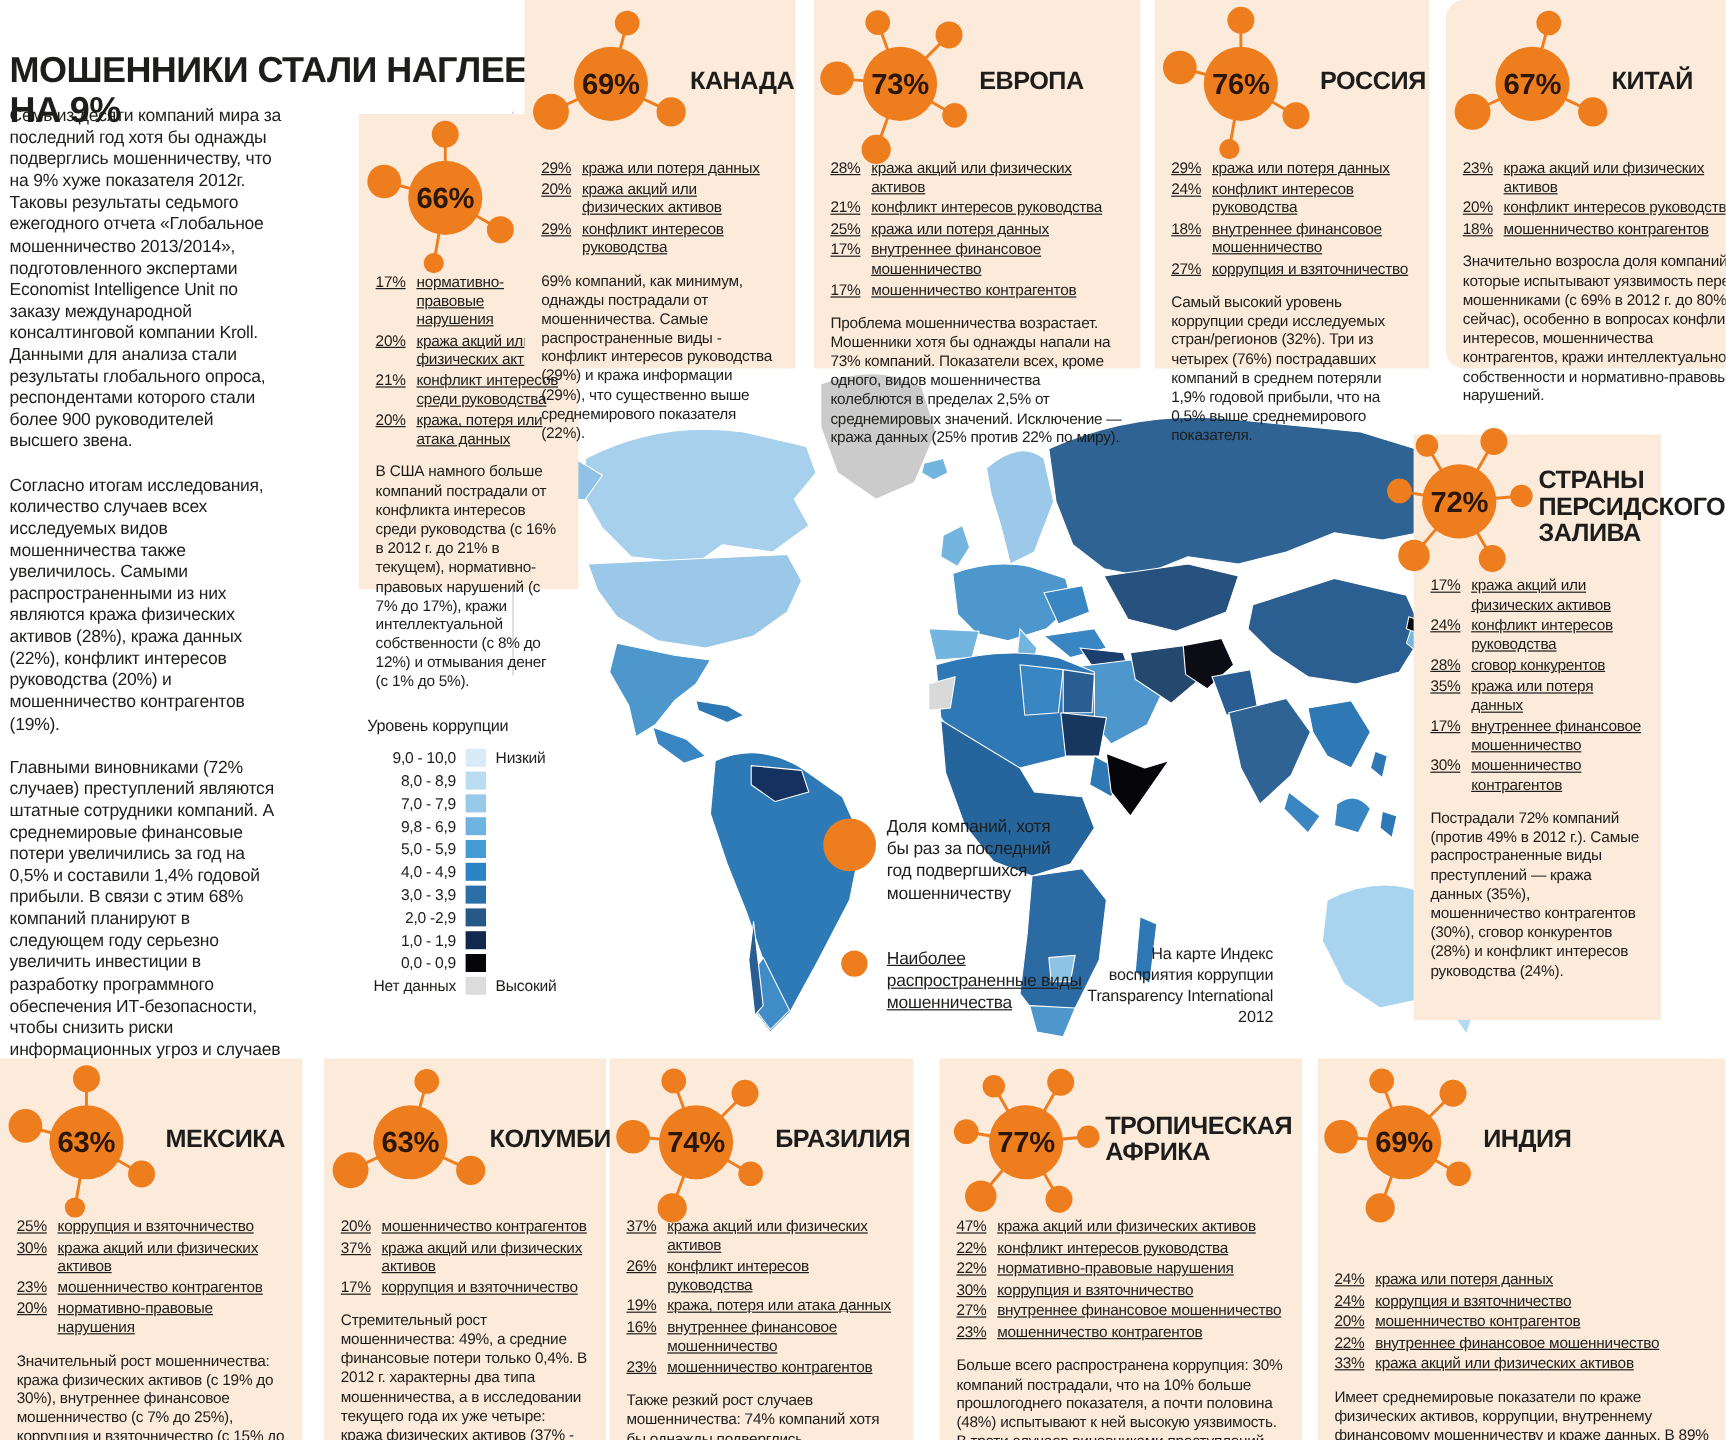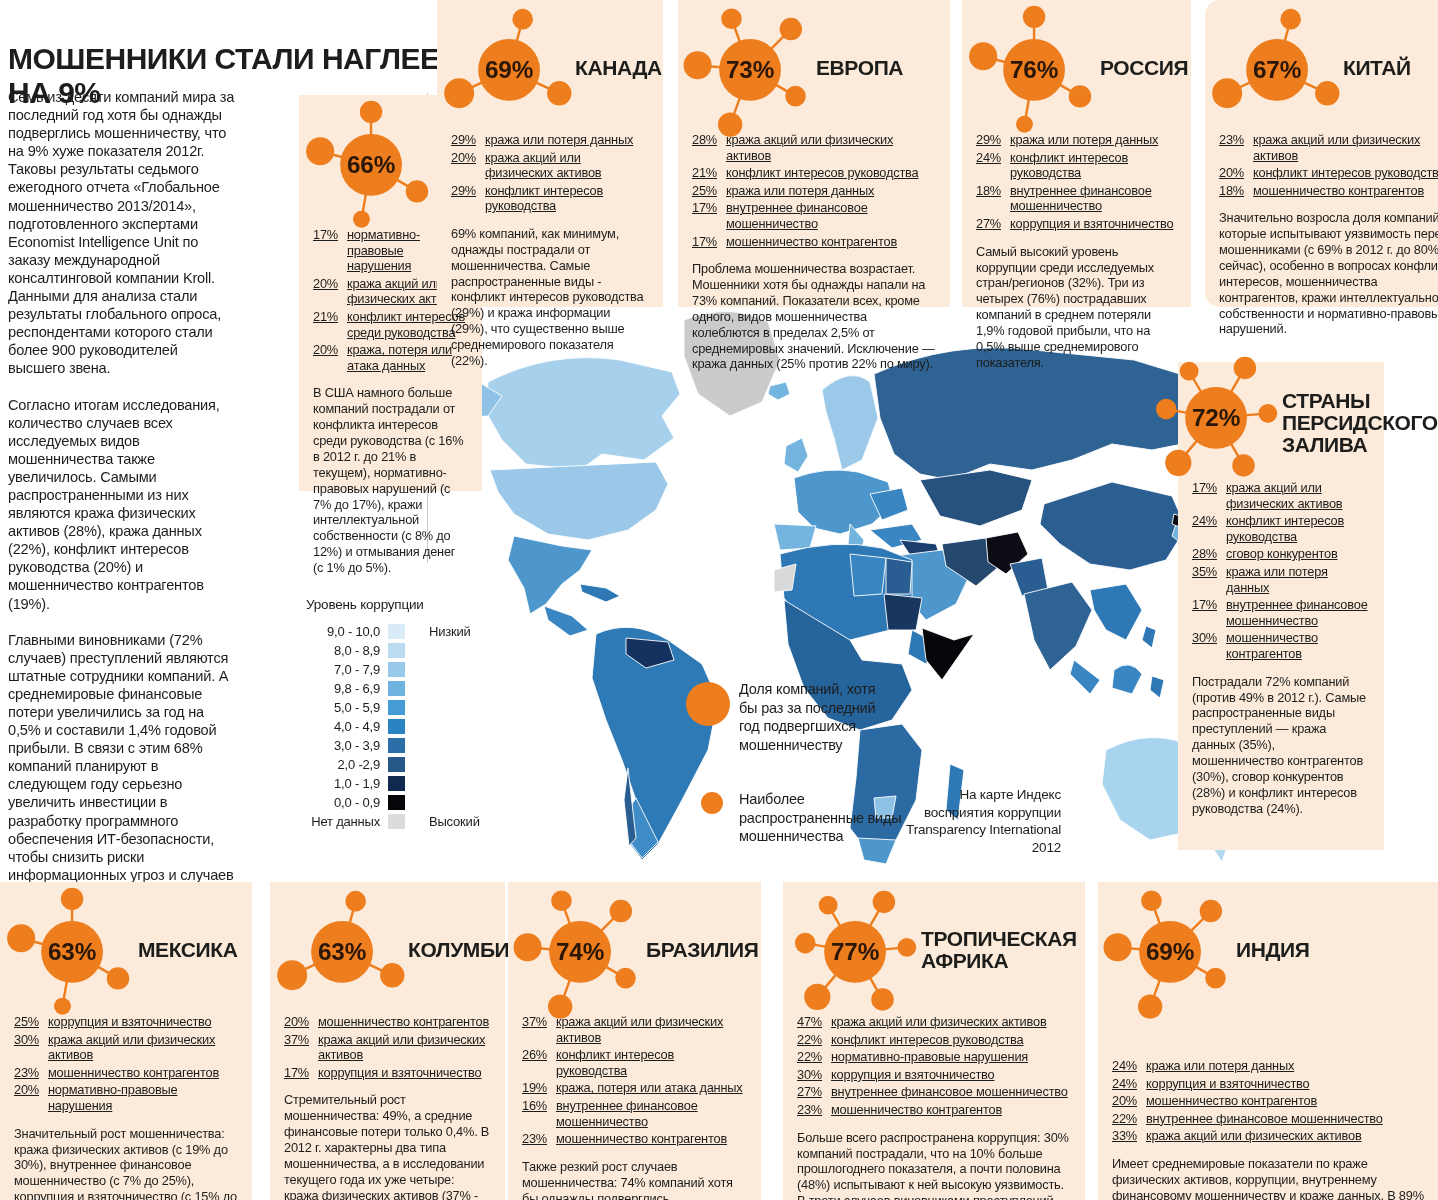--- a/index.html
+++ b/index.html
@@ -37,27 +37,27 @@
   .p-brazil{left:508px;top:882px;width:253px;height:318px;}
   .p-africa{left:783px;top:882px;width:302px;height:318px;}
   .p-india{left:1098px;top:882px;width:340px;height:318px;}
   .p-india ul.stats{margin-top:52px;}
   
   #legend{left:283px;top:597px;width:190px;font-size:13px;margin-left:23px;}
   #legend .ltitle{margin-bottom:10px;font-size:13.5px;}
   .lrow{display:flex;align-items:center;height:19px;}
   .lrange{width:74px;text-align:right;padding-right:8px;}
   .swatch{width:17px;height:15px;flex:0 0 17px;}
-  .lside{padding-left:24px;}
+  .lside{padding-left:8px;}
   
   .note-circle{border-radius:50%;}
   #big-circle{left:686px;top:682px;width:44px;height:44px;}
   #big-note{left:739px;top:680px;width:155px;font-size:14.5px;line-height:1.28;}
   #small-circle{left:701px;top:792px;width:22px;height:22px;}
-  #small-note{left:739px;top:790px;width:170px;font-size:14.5px;line-height:1.28;}
+  #small-note{left:739px;top:790px;width:170px;font-size:14.5px;line-height:1.28;text-decoration:underline;}
   #map-source{left:893px;top:786px;width:168px;font-size:13.5px;line-height:1.3;text-align:right;}
   #world-map{left:430px;top:298px;}
 </style>
 </head>
 <body>
 
 <h1 id="main-title" class="abs">МОШЕННИКИ СТАЛИ НАГЛЕЕ НА 9%</h1>
 
 <div id="intro" class="abs">
   <p>Семь из десяти компаний мира за последний год хотя бы однажды подверглись мошенничеству, что на 9% хуже показателя 2012г. Таковы результаты седьмого ежегодного отчета «Глобальное мошенничество 2013/2014», подготовленного экспертами Economist Intelligence Unit по заказу международной консалтинговой компании Kroll. Данными для анализа стали результаты глобального опроса, респондентами которого стали более 900 руководителей высшего звена.</p>

